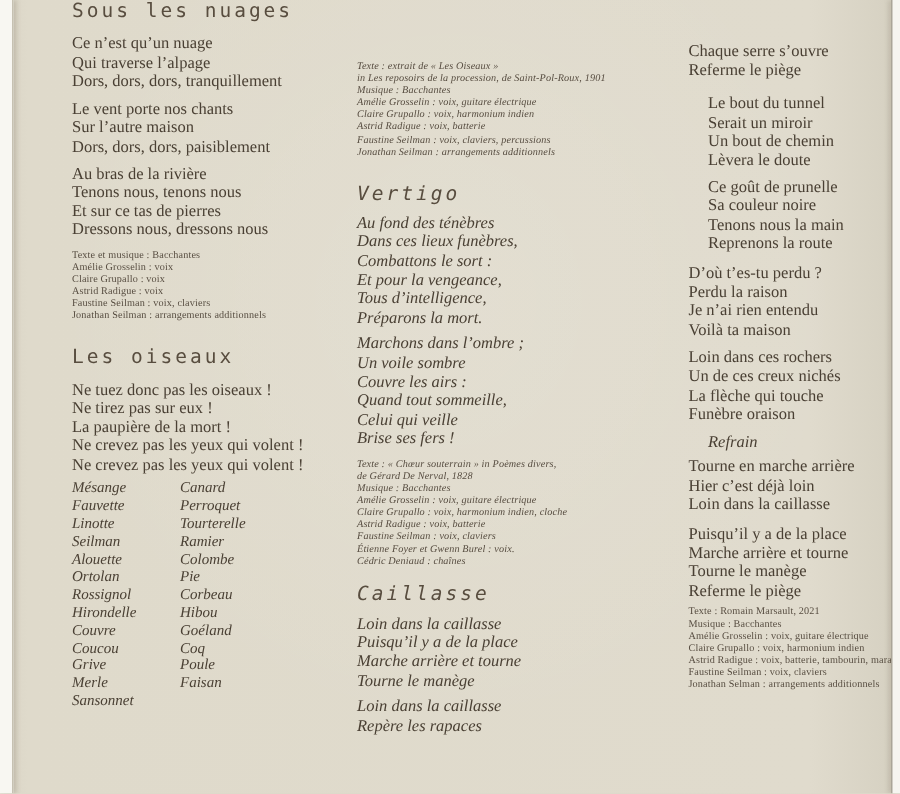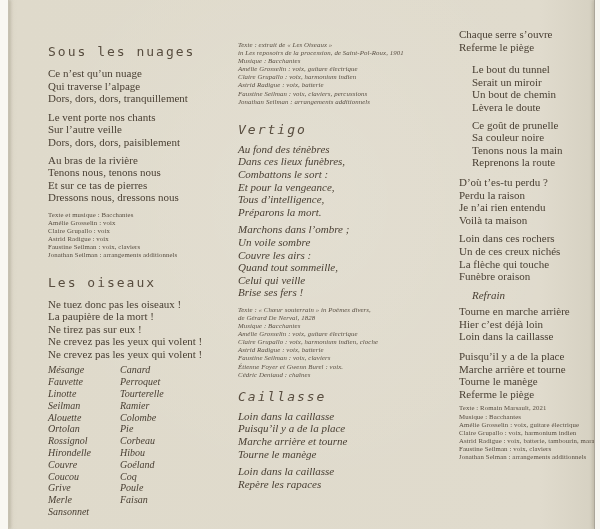--- a/index.html
+++ b/index.html
@@ -21,21 +21,21 @@
     left:0;width:8px;background:#f8f7f2;
     border-right:1px solid #c6c1b2;
     box-shadow:2px 0 3px rgba(120,110,90,0.25);
   }
   .edge-right{
     right:0;width:5px;background:#f6f5f0;
     border-left:1px solid #aaa598;
     box-shadow:-2px 0 3px rgba(120,110,90,0.20);
   }
   .col{position:absolute;top:0;}
-  .col1{left:48px;width:188px;padding-top:44px;}
+  .col1{left:48px;width:188px;}
   .col2{left:238px;width:176px;padding-top:41px;font-style:italic;}
   .col3{left:415px;width:172px;padding-top:28px;margin-left:44px;}
 
   .song-title{
     margin:0;font-family:"DejaVu Sans Mono", monospace;
     font-weight:normal;font-size:13px;line-height:16px;
     letter-spacing:2px;color:#584d3f;
   }
   .stanza{margin:0;}
   .line{
@@ -69,21 +69,21 @@
     <section class="col col1">
       <h2 class="song-title">Sous les nuages</h2>
 
       <div class="stanza" style="margin-top:7px">
           <div class="line">Ce n’est qu’un nuage</div>
           <div class="line">Qui traverse l’alpage</div>
           <div class="line">Dors, dors, dors, tranquillement</div>
         </div>
       <div class="stanza" style="margin-top:6px">
           <div class="line">Le vent porte nos chants</div>
-          <div class="line">Sur l’autre veille</div>
+          <div class="line">Sur l’autre maison</div>
           <div class="line">Dors, dors, dors, paisiblement</div>
         </div>
       <div class="stanza" style="margin-top:5px">
           <div class="line">Au bras de la rivière</div>
           <div class="line">Tenons nous, tenons nous</div>
           <div class="line">Et sur ce tas de pierres</div>
           <div class="line">Dressons nous, dressons nous</div>
         </div>
 
       <div class="credits" style="margin-top:7px">
@@ -92,22 +92,22 @@
           <div class="credit-line">Claire Grupallo : voix</div>
           <div class="credit-line">Astrid Radigue : voix</div>
           <div class="credit-line">Faustine Seilman : voix, claviers</div>
           <div class="credit-line">Jonathan Seilman : arrangements additionnels</div>
         </div>
 
       <h2 class="song-title" style="margin-top:15px">Les oiseaux</h2>
 
       <div class="stanza" style="margin-top:7px">
           <div class="line">Ne tuez donc pas les oiseaux !</div>
+          <div class="line">Ne tirez pas sur eux !</div>
           <div class="line">La paupière de la mort !</div>
-          <div class="line">Ne tirez pas sur eux !</div>
           <div class="line">Ne crevez pas les yeux qui volent !</div>
           <div class="line">Ne crevez pas les yeux qui volent !</div>
         </div>
 
       <div class="birds" style="margin-top:4px">
         <div class="birds-col">
             <div class="bird-name">Mésange</div>
             <div class="bird-name">Fauvette</div>
             <div class="bird-name">Linotte</div>
             <div class="bird-name">Seilman</div>

